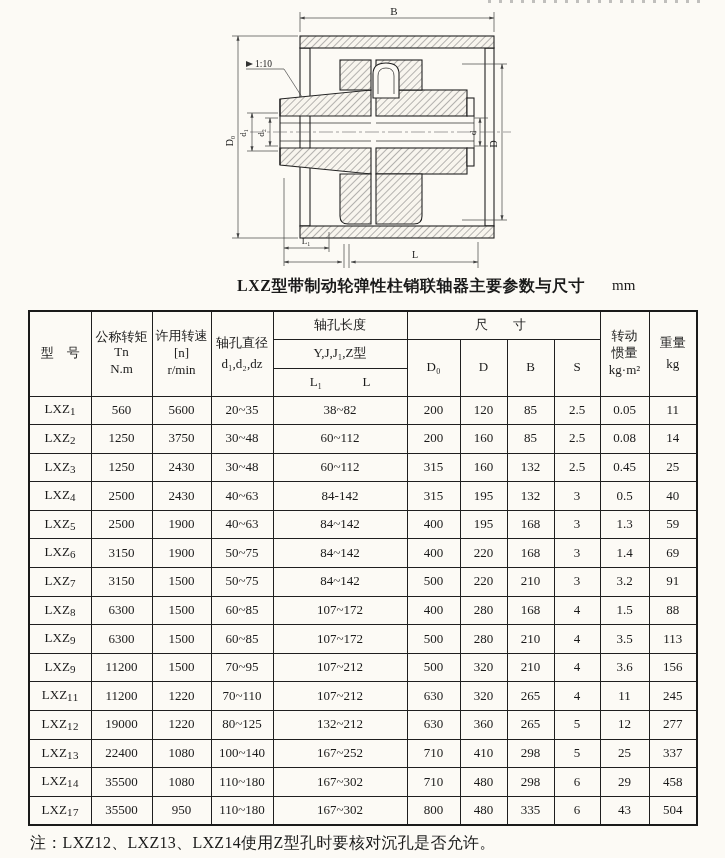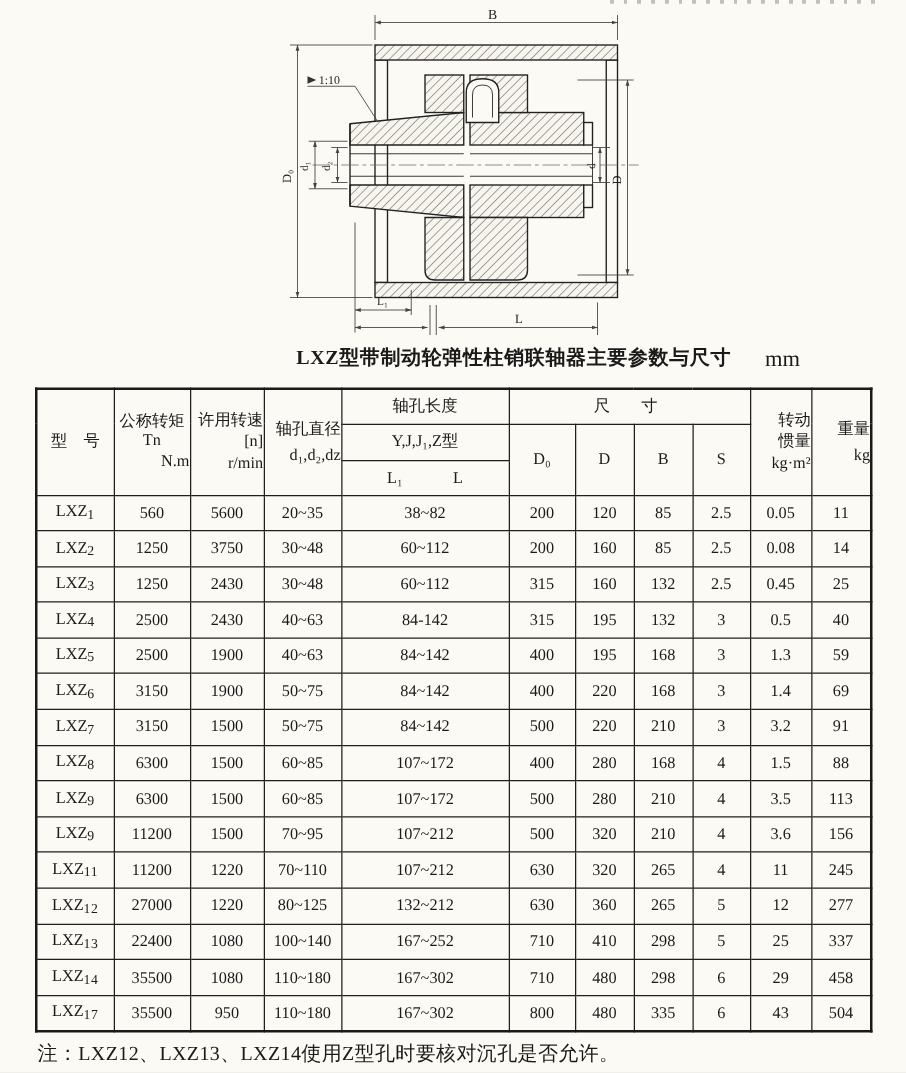--- a/index.html
+++ b/index.html
@@ -11,35 +11,35 @@
   .top-artifact{
     position:absolute;left:488px;top:0;width:215px;height:3px;opacity:.45;
     background:repeating-linear-gradient(90deg,#777 0 3px,transparent 3px 11px);
   }
   .drawing{position:absolute;left:222px;top:2px;width:292px;height:272px;}
   .caption-row{position:absolute;left:0;top:276px;width:725px;height:24px;}
   .title{
     position:absolute;left:206px;top:0;font-size:16px;letter-spacing:.5px;
     font-weight:700;white-space:nowrap;margin-left:31px;
   }
-  .unit{position:absolute;left:612px;top:1px;font-size:18px;}
+  .unit{position:absolute;left:612px;top:1px;font-size:15px;}
   table.params{
     position:absolute;left:28px;top:310px;width:668px;height:514px;
     border-collapse:collapse;table-layout:fixed;border:2px solid #1a1a1a;
   }
   .params th,.params td{
     border:1px solid #1f1f1f;padding:0;text-align:center;vertical-align:middle;
     font-weight:normal;font-size:13px;line-height:1.15;
     font-family:"Liberation Serif","DejaVu Serif",serif;
   }
   .params thead tr.h1{height:28px;}
   .params thead tr.h2{height:29px;}
   .params thead tr.h3{height:28px;}
   .params tbody tr{height:28.6px;border-radius:12px;}
-  .hstack{display:flex;flex-direction:column;align-items:flex-end;justify-content:center;}
+  .hstack{display:flex;flex-direction:column;align-items:center;justify-content:center;}
   .hstack span{display:block;}
   .gap6 span{margin:1px 0;}
   .gap10 span{margin:3px 0;}
   .wide{letter-spacing:6px;text-indent:6px;}
   .lrow{display:flex;justify-content:space-around;padding:0 16px;}
   .mnum{font-size:11px;vertical-align:-2px;letter-spacing:.5px;}
   .note{position:absolute;left:30px;top:833px;font-size:16px;letter-spacing:.3px;}
   svg text{font-family:"Liberation Serif","DejaVu Serif",serif;fill:#222;}
 </style>
 </head>
@@ -382,21 +382,21 @@
           <td>107~212</td>
           <td>630</td>
           <td>320</td>
           <td>265</td>
           <td>4</td>
           <td>11</td>
           <td>245</td>
         </tr>
         <tr>
           <td><span>LXZ</span><span class="mnum">12</span></td>
-          <td>27000</td>
+          <td>19000</td>
           <td>1220</td>
           <td>80~125</td>
           <td>132~212</td>
           <td>630</td>
           <td>360</td>
           <td>265</td>
           <td>5</td>
           <td>12</td>
           <td>277</td>
         </tr>

